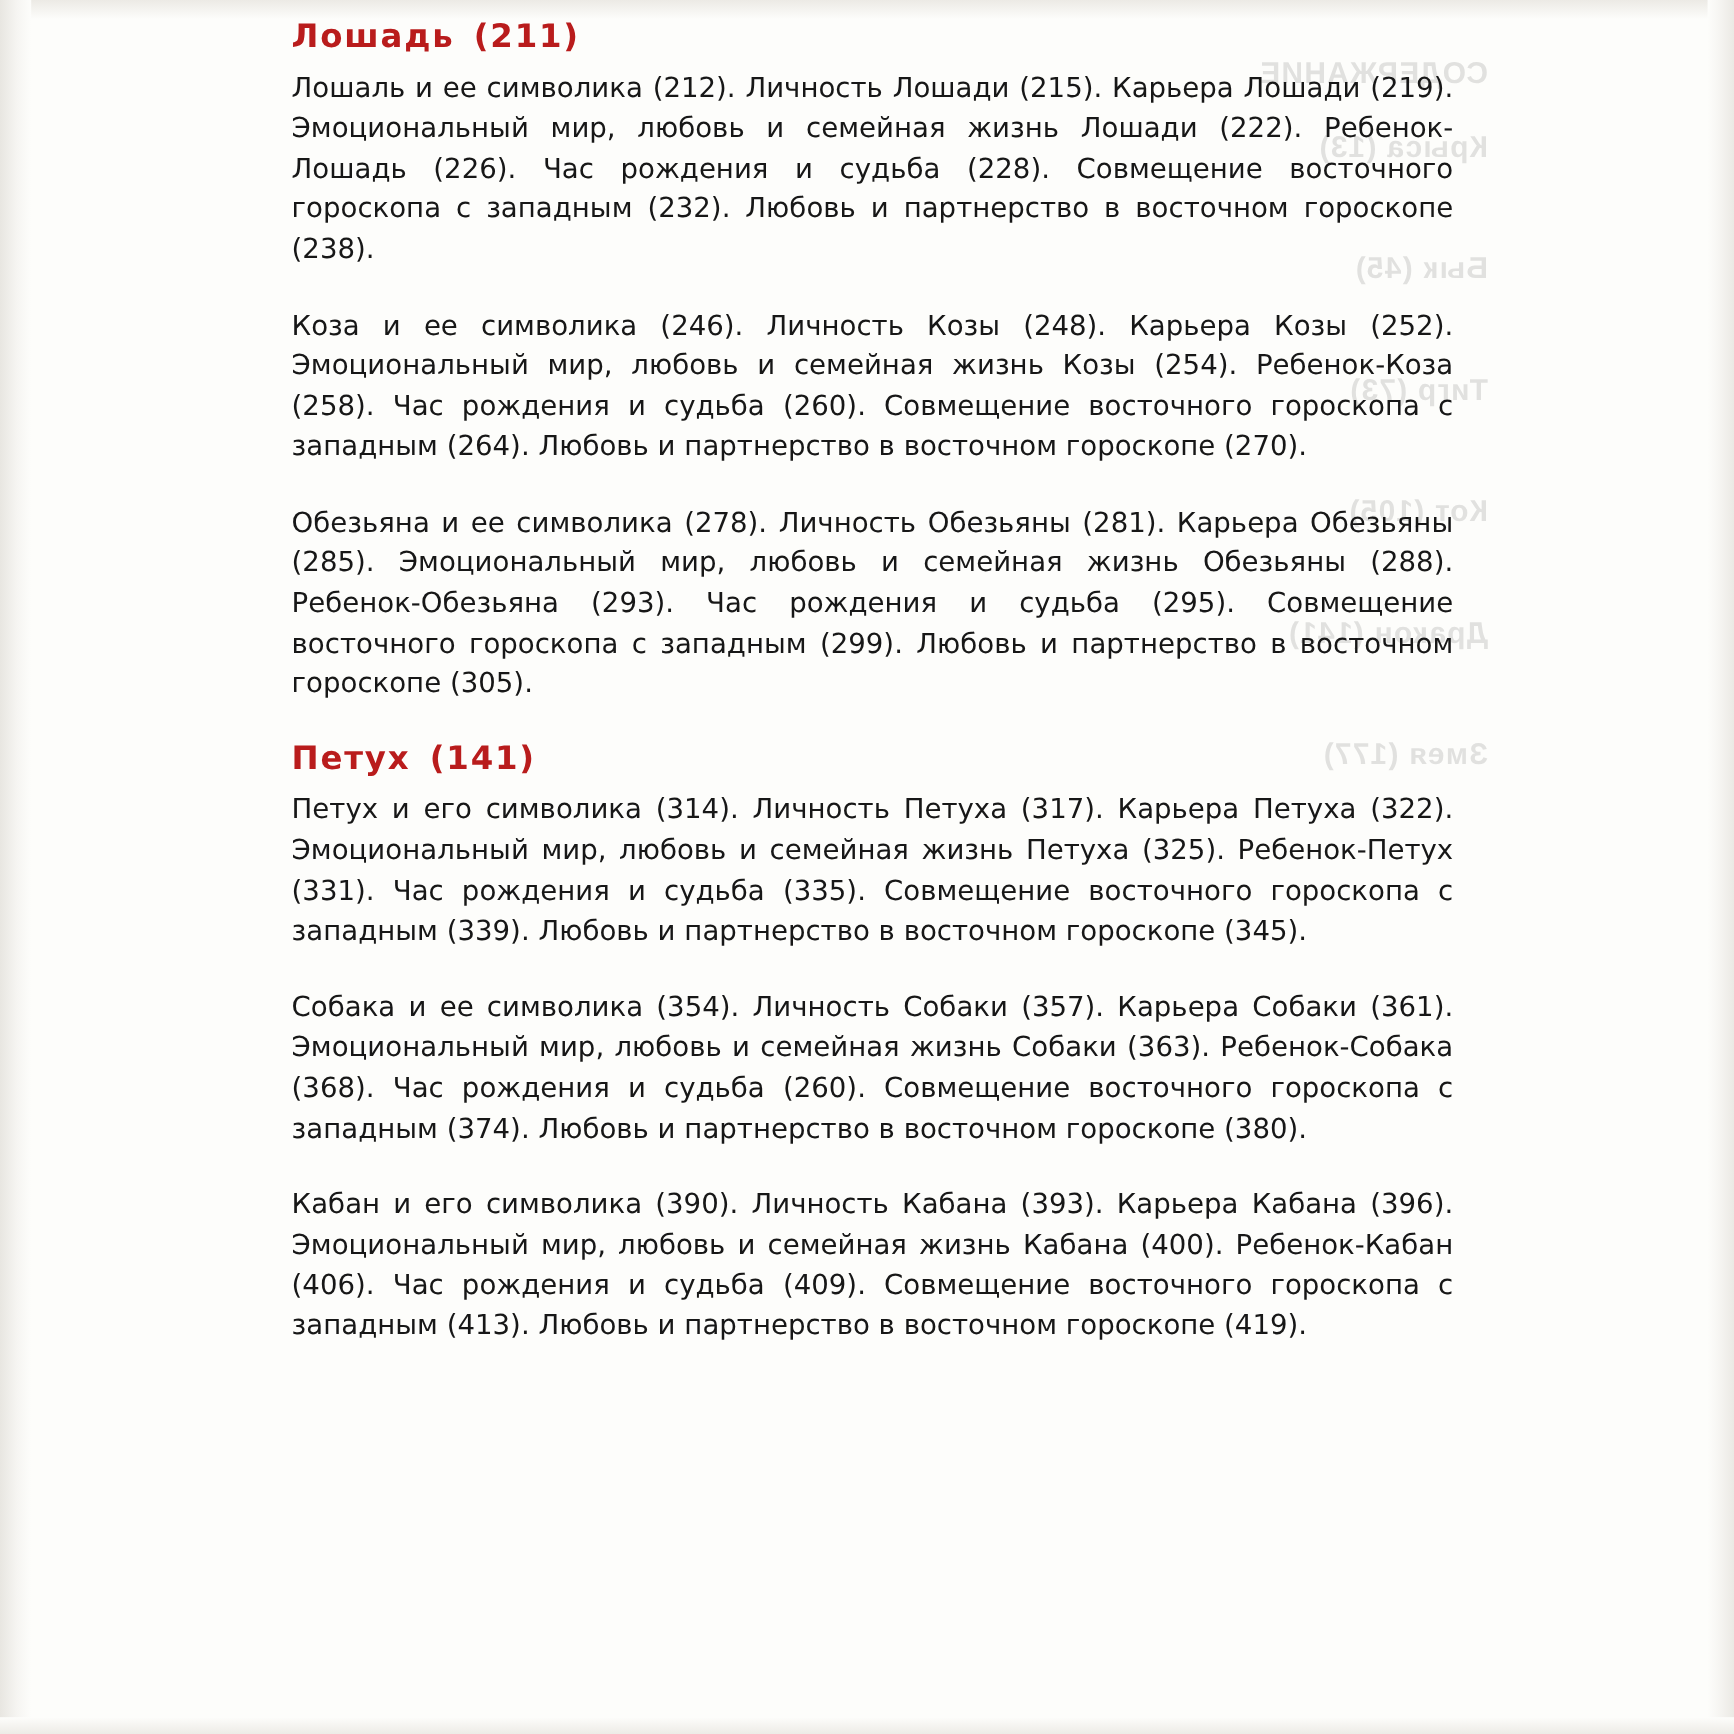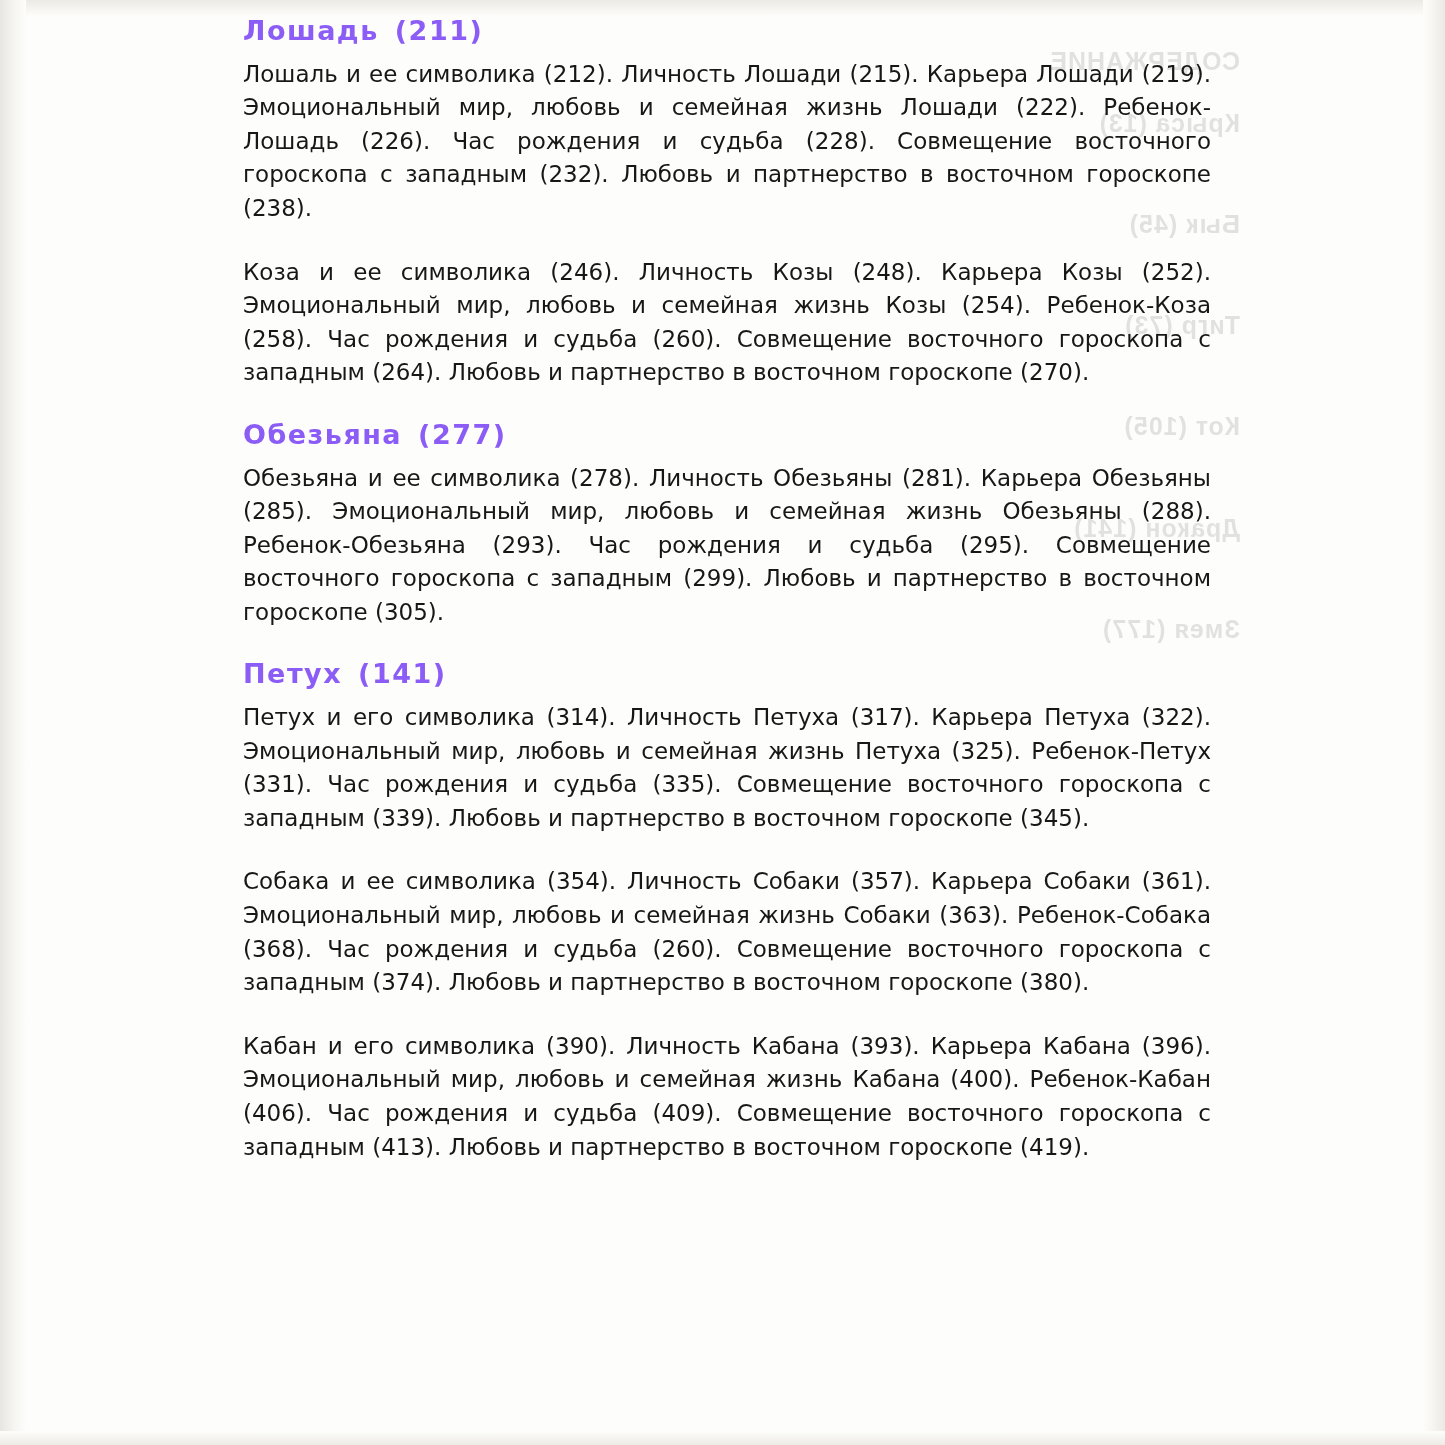--- a/index.html
+++ b/index.html
@@ -82,21 +82,21 @@
 
   .entry {
     margin-bottom: 4px;
   }
 
   .entry-head {
     font-family: "DejaVu Sans", sans-serif;
     font-weight: bold;
     font-size: 27px;
     letter-spacing: 1.5px;
-    color: #8b5cf6;
+    color: #b91c1c;
     margin: 0 0 12px 0;
     line-height: 1.1;
   }
   .entry-head .pg {
     margin-left: 16px;
   }
 
   .entry-body {
     font-family: "DejaVu Sans", sans-serif;
     font-size: 23px;
@@ -140,21 +140,20 @@
     <div class="entry">
       <h2 class="entry-head"><span>Лошадь</span><span class="pg">(211)</span></h2>
       <p class="entry-body">Лошаль и ее символика (212). Личность Лошади (215). Карьера Лошади (219). Эмоциональный мир, любовь и семейная жизнь Лошади (222). Ребенок-Лошадь (226). Час рождения и судьба (228). Совмещение восточного гороскопа с западным (232). Любовь и партнерство в восточном гороскопе (238).</p>
     </div>
 
     <div class="entry">
       <p class="entry-body">Коза и ее символика (246). Личность Козы (248). Карьера Козы (252). Эмоциональный мир, любовь и семейная жизнь Козы (254). Ребенок-Коза (258). Час рождения и судьба (260). Совмещение восточного гороскопа с западным (264). Любовь и партнерство в восточном гороскопе (270).</p>
     </div>
 
     <div class="entry">
-      <h2 class="entry-head"><span>Обезьяна</span><span class="pg">(277)</span></h2>
       <p class="entry-body">Обезьяна и ее символика (278). Личность Обезьяны (281). Карьера Обезьяны (285). Эмоциональный мир, любовь и семейная жизнь Обезьяны (288). Ребенок-Обезьяна (293). Час рождения и судьба (295). Совмещение восточного гороскопа с западным (299). Любовь и партнерство в восточном гороскопе (305).</p>
     </div>
 
     <div class="entry">
       <h2 class="entry-head"><span>Петух</span><span class="pg">(141)</span></h2>
       <p class="entry-body">Петух и его символика (314). Личность Петуха (317). Карьера Петуха (322). Эмоциональный мир, любовь и семейная жизнь Петуха (325). Ребенок-Петух (331). Час рождения и судьба (335). Совмещение восточного гороскопа с западным (339). Любовь и партнерство в восточном гороскопе (345).</p>
     </div>
 
     <div class="entry">
       <p class="entry-body">Собака и ее символика (354). Личность Собаки (357). Карьера Собаки (361). Эмоциональный мир, любовь и семейная жизнь Собаки (363). Ребенок-Собака (368). Час рождения и судьба (260). Совмещение восточного гороскопа с западным (374). Любовь и партнерство в восточном гороскопе (380).</p>

